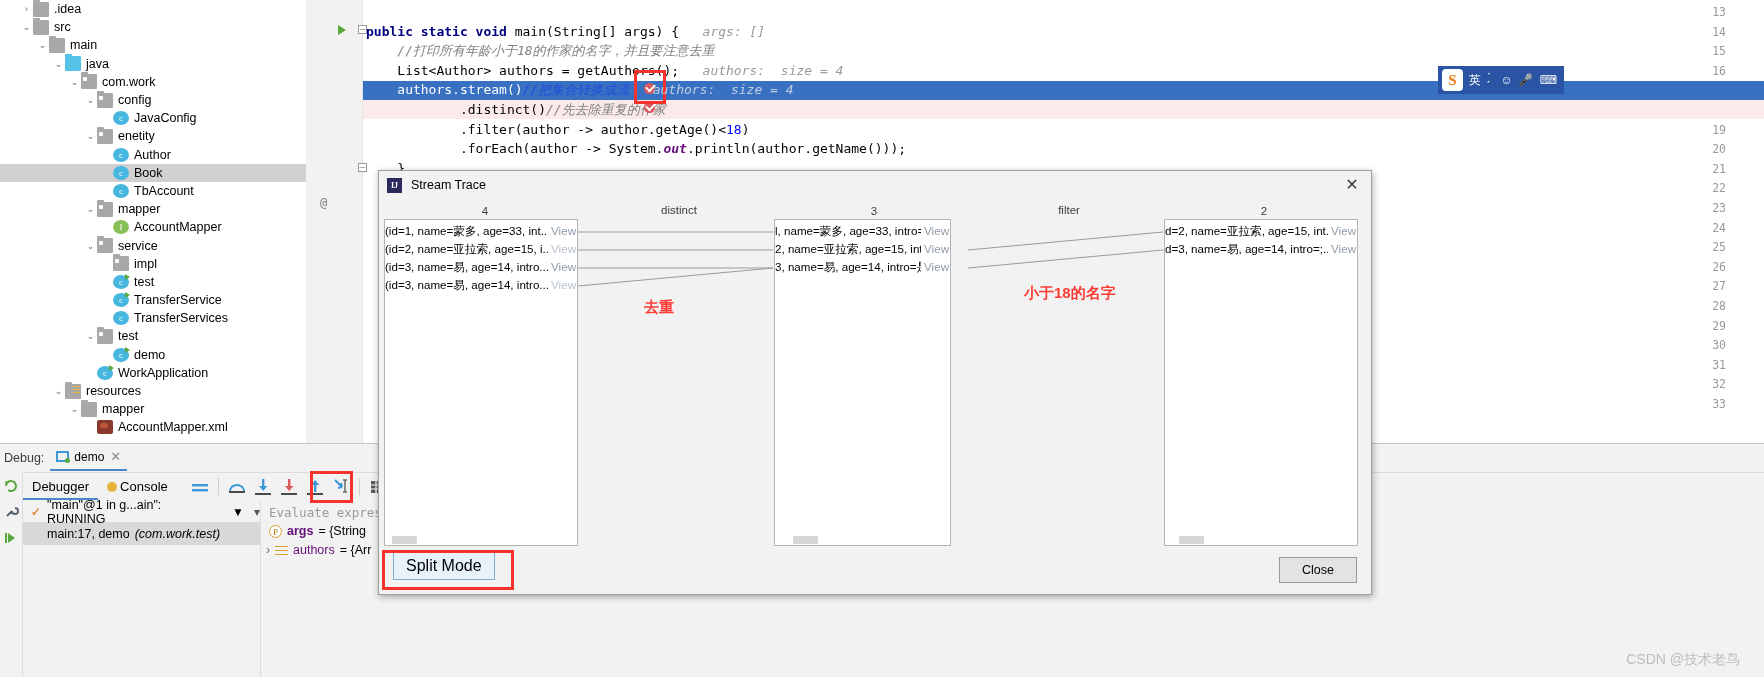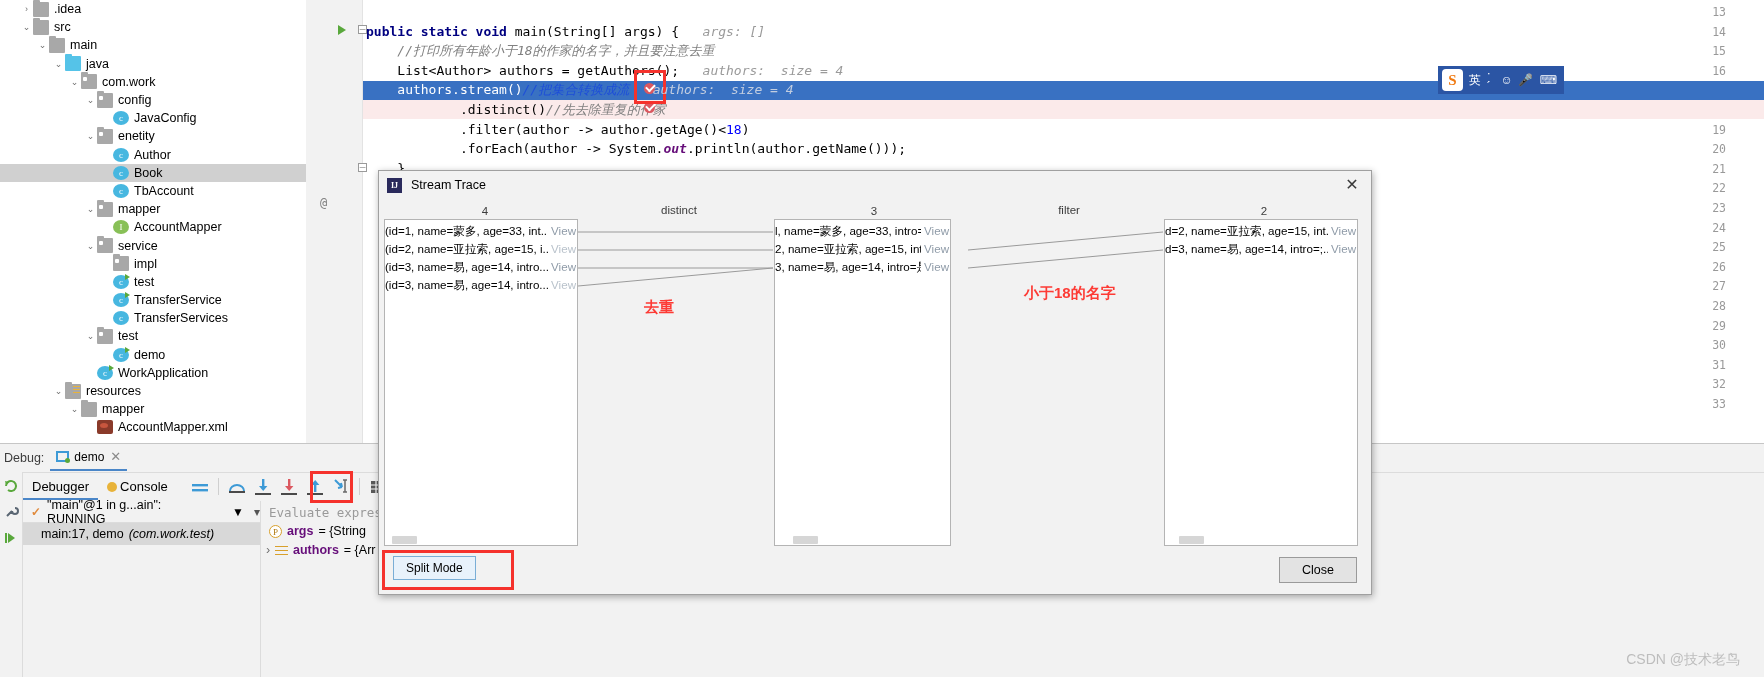--- a/index.html
+++ b/index.html
@@ -81,21 +81,21 @@
   .dbg-tab-ico{width:13px;height:11px;border:2px solid #3d9ad6;margin-right:5px;position:relative;}
   .dbg-tab-ico:after{content:"";position:absolute;right:-3px;bottom:-3px;width:5px;height:5px;border-radius:50%;background:#59a83c;}
   .x-close{color:#8a8a8a;margin-left:6px;font-size:13px;}
   #debug-toolbar{position:absolute;left:23px;top:28px;right:0;height:28px;border-top:1px solid #dcdcdc;display:flex;align-items:center;}
   .tb-tab{padding:0 9px;font-size:13px;height:27px;line-height:27px;}
   .tb-tab.active{border-bottom:2px solid #4a86c8;}
   .tb-sep{width:1px;height:17px;background:#cfcfcf;margin:0 5px;}
   .tbi{width:26px;height:26px;position:relative;}
   #left-strip{position:absolute;left:0;top:28px;width:23px;bottom:0;background:#f2f2f2;border-right:1px solid #dcdcdc;}
   #frames-head{position:absolute;left:23px;top:57px;width:237px;height:22px;display:flex;align-items:center;border-bottom:1px solid #dcdcdc;}
-  #frames-list{position:absolute;left:23px;top:79px;width:237px;height:22px;background:#d8d8d8;display:flex;align-items:center;padding-left:18px;}
+  #frames-list{position:absolute;left:23px;top:79px;width:237px;height:22px;background:#d8d8d8;display:flex;align-items:center;padding-left:24px;}
   #vars-head{position:absolute;left:261px;top:57px;right:0;height:22px;display:flex;align-items:center;padding-left:8px;}
   .varrow{position:absolute;left:261px;display:flex;align-items:center;font-size:12.5px;}
   .pill{width:13px;height:13px;border-radius:50%;background:#fff;border:1px solid #d8a02c;color:#b07a12;font-size:9px;line-height:12px;text-align:center;margin-right:5px;font-family:"Liberation Serif",serif;}
   .listico{width:13px;height:11px;margin-right:5px;position:relative;}
   .listico:before{content:"";position:absolute;left:0;top:1px;width:13px;height:1.6px;background:#d8a02c;box-shadow:0 4px 0 #d8a02c,0 8px 0 #d8a02c;}
   .vdiv{position:absolute;left:260px;top:57px;bottom:0;width:1px;background:#dcdcdc;}
 
   
   #stream-trace{
     position:absolute;left:378px;top:170px;width:994px;height:425px;
@@ -106,21 +106,21 @@
   .ij-logo:after{content:"IJ";position:absolute;left:0;right:0;top:0;line-height:15px;text-align:center;color:#fff;font-size:8px;font-weight:bold;font-family:"Liberation Serif",serif;}
   #st-close{position:absolute;right:10px;top:5px;width:18px;height:18px;color:#3a3a3a;font-size:16px;text-align:center;line-height:18px;}
   .st-col-label{position:absolute;font-size:11.5px;color:#3c3c3c;text-align:center;}
   .st-box{position:absolute;background:#fff;border:1px solid #b4b4b4;overflow:hidden;}
   .st-item{height:18px;line-height:18px;font-size:11.6px;white-space:nowrap;display:flex;justify-content:space-between;padding:0 1px 0 0;}
   .st-item .txt{overflow:hidden;}
   .st-view{color:#8f9ba8;padding-left:3px;}
   .st-view.dim{color:#b9c2cb;}
   .st-scroll{position:absolute;bottom:1px;height:8px;background:#d6d6d6;border-radius:1px;}
   .annot{position:absolute;color:#fd3b35;font-size:15px;font-weight:bold;white-space:nowrap;}
-  #split-mode{position:absolute;left:14px;bottom:14px;padding:4px 12px;font-size:12px;background:#e8f2fb;border:1px solid #7aaed6;color:#000;}
+  #split-mode{position:absolute;left:14px;bottom:14px;padding:4px 12px;font-size:16px;background:#e8f2fb;border:1px solid #7aaed6;color:#000;}
   #close-btn{position:absolute;right:14px;bottom:11px;padding:5px 22px;font-size:12.5px;background:#e3e3e3;border:1px solid #9a9a9a;color:#000;}
   #watermark{position:absolute;right:24px;bottom:8px;color:#bdbdbd;font-size:14px;}
   svg.conn{position:absolute;pointer-events:none;}
 </style>
 </head>
 <body>
 
 <div id="project-tree">
   <div id="tree-items">
       <div class="tree-row" style="padding-left: 20px;">
@@ -410,21 +410,21 @@
     <span style="color:#9a9a9a;font-family:'DejaVu Sans Mono',monospace;font-size:12.5px;">Evaluate expression</span>
   </div>
   <div class="varrow" style="top:80px;padding-left:8px;">
     <span class="pill">P</span>
     <span style="color:#660e7a;font-weight:bold;">args</span>
     <span style="padding-left:5px;">= {String</span>
   </div>
   <div class="varrow" style="top:99px;padding-left:0;">
     <span style="width:14px;text-align:center;color:#6e6e6e;">›</span>
     <span class="listico"></span>
-    <span style="color:#660e7a;font-weight:bold;">authors</span>
+    <span style="color:#660e7a;font-weight:normal;">authors</span>
     <span style="padding-left:5px;">= {Arr</span>
   </div>
 </div>
 
 <div id="stream-trace">
   <div id="st-title">
     <span class="ij-logo"></span>
     <span style="font-size:12.5px;">Stream Trace</span>
   </div>
   <div id="st-close">✕</div>

